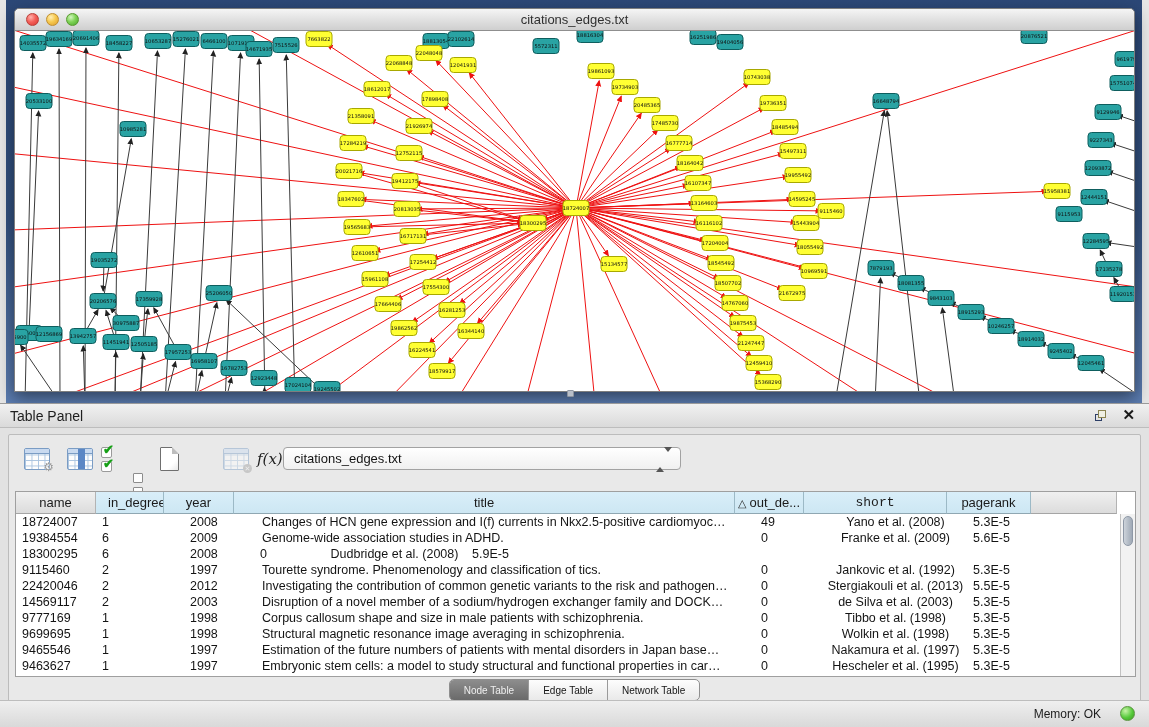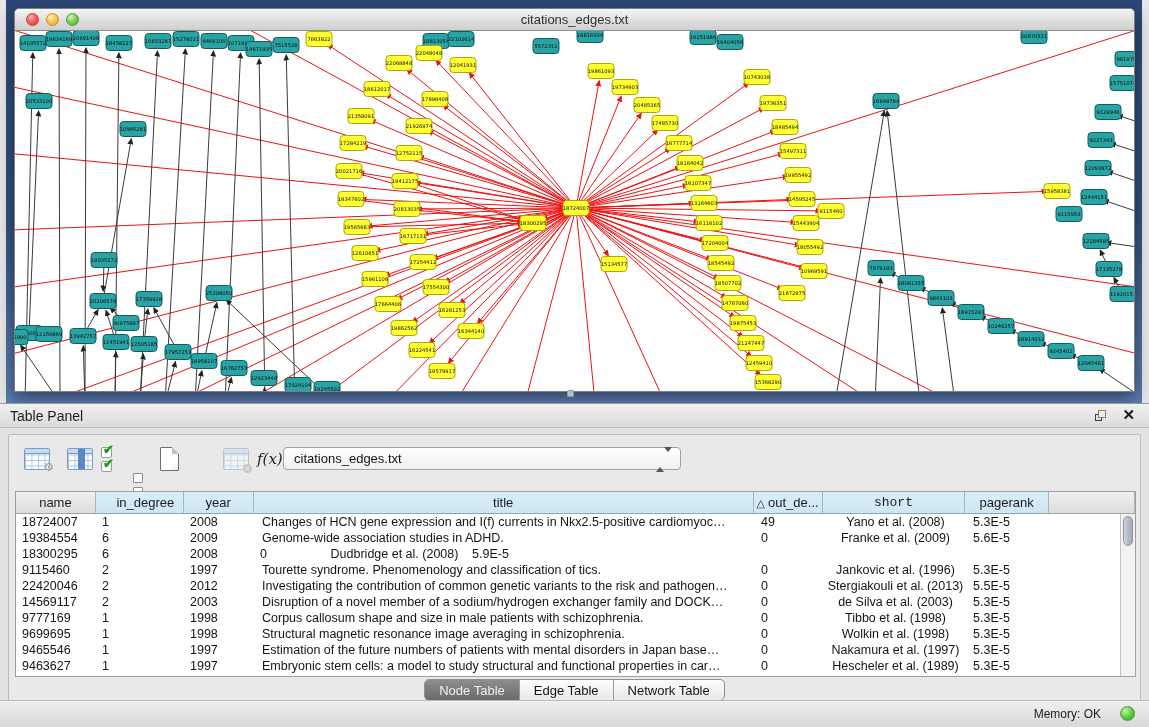--- a/index.html
+++ b/index.html
@@ -95,21 +95,21 @@
   .td.title-cell { padding-left:8px; }
   .vscroll { position:absolute; right:0px; top:22px; width:15px; height:162px;
      background:#f2f2f2; border-left:1px solid #c2c2c2; }
   .vscroll .thumb { position:absolute; left:2px; top:2px; width:10px; height:30px; border-radius:6px;
      background:linear-gradient(90deg,#cdd3da,#9fa9b6); border:1px solid #8e98a6; }
 
   
   .tabs { position:absolute; left:0; right:0; top:244px; height:22px; text-align:center; }
   .seg { display:inline-flex; height:22px; border:1px solid #8f8f8f; border-radius:5px; overflow:hidden;
      background:linear-gradient(180deg,#fdfdfd,#e9e9e9); box-shadow:0 1px 0 rgba(255,255,255,.7);}
-  .seg .tab { font-size:13px; line-height:21px; padding:0 14px; color:#141414; border-right:1px solid #9a9a9a; }
+  .seg .tab { font-size:10px; line-height:21px; padding:0 14px; color:#141414; border-right:1px solid #9a9a9a; }
   .seg .tab:last-child { border-right:none; }
   .seg .tab.sel { background:linear-gradient(180deg,#8d8d8d,#6a6a6a); color:#efefef; }
 
   
   .status-bar { position:absolute; left:0; top:700px; width:1149px; height:27px;
      background:linear-gradient(180deg,#efefef,#d9d9d9); border-top:1px solid #bdbdbd; }
   .status-bar .mem { position:absolute; right:48px; top:6px; font-size:12px; color:#1d1d1d; }
   .mem-dot { position:absolute; right:14px; top:5px; width:15px; height:15px; border-radius:50%;
      background:radial-gradient(circle at 35% 30%, #c8f3a9 0%, var(--status-green) 55%, #3f9a24 100%);
      border:1px solid #58953d; }
@@ -784,21 +784,21 @@
       <div class="tbi fx" style="left:248px;top:15px;">f(x)</div>
       <div class="net-select">
         <span class="val">citations_edges.txt</span>
         <span class="stepper"><span class="up"></span><span class="dn"></span></span>
       </div>
     </div>
 
     <div class="data-table">
       <div class="t-head" id="t-head">
           <div class="th gray" style="width: 80px;">name</div>
-          <div class="th" style="width: 88px; padding-left: 12px;">in_degree</div>
+          <div class="th" style="width: 68px; padding-left: 12px;">in_degree</div>
           <div class="th" style="width: 70px;">year</div>
           <div class="th" style="width: 501px;">title</div>
           <div class="th" style="width: 69px;"><span class="sortglyph">△</span>out_de...</div>
           <div class="th" style="width: 143px; font-family: Liberation Mono, monospace;">short</div>
           <div class="th" style="width: 84px;">pagerank</div>
           <div class="th gray" style="width: 86px;"></div>
         </div>
       <div class="t-body" id="t-body">
           <div class="t-row">
             <div class="td al" style="width: 80px;">18724007</div>
@@ -825,21 +825,21 @@
             <div class="td al" style="width: 69px;">0</div>
             <div class="td ac" style="width: 143px;">Dudbridge et al. (2008)</div>
             <div class="td al" style="width: 84px;">5.9E-5</div>
           </div>
           <div class="t-row">
             <div class="td al" style="width: 80px;">9115460</div>
             <div class="td al" style="width: 88px;">2</div>
             <div class="td al" style="width: 70px;">1997</div>
             <div class="td al title-cell" style="width: 501px;">Tourette syndrome. Phenomenology and classification of tics.</div>
             <div class="td al" style="width: 69px;">0</div>
-            <div class="td ac" style="width: 143px;">Jankovic et al. (1996)</div>
+            <div class="td ac" style="width: 143px;">Jankovic et al. (1992)</div>
             <div class="td al" style="width: 84px;">5.3E-5</div>
           </div>
           <div class="t-row">
             <div class="td al" style="width: 80px;">22420046</div>
             <div class="td al" style="width: 88px;">2</div>
             <div class="td al" style="width: 70px;">2012</div>
             <div class="td al title-cell" style="width: 501px;">Investigating the contribution of common genetic variants to the risk and pathogen…</div>
             <div class="td al" style="width: 69px;">0</div>
             <div class="td ac" style="width: 143px;">Stergiakouli et al. (2013)</div>
             <div class="td al" style="width: 84px;">5.5E-5</div>
@@ -879,21 +879,21 @@
             <div class="td al" style="width: 69px;">0</div>
             <div class="td ac" style="width: 143px;">Nakamura et al. (1997)</div>
             <div class="td al" style="width: 84px;">5.3E-5</div>
           </div>
           <div class="t-row">
             <div class="td al" style="width: 80px;">9463627</div>
             <div class="td al" style="width: 88px;">1</div>
             <div class="td al" style="width: 70px;">1997</div>
             <div class="td al title-cell" style="width: 501px;">Embryonic stem cells: a model to study structural and functional properties in car…</div>
             <div class="td al" style="width: 69px;">0</div>
-            <div class="td ac" style="width: 143px;">Hescheler et al. (1989)</div>
+            <div class="td ac" style="width: 143px;">Hescheler et al. (1995)</div>
             <div class="td al" style="width: 84px;">5.3E-5</div>
           </div>
         </div>
       <div class="vscroll">
         <div class="thumb"></div>
       </div>
     </div>
 
     <div class="tabs">
       <div class="seg" id="seg-tabs">

